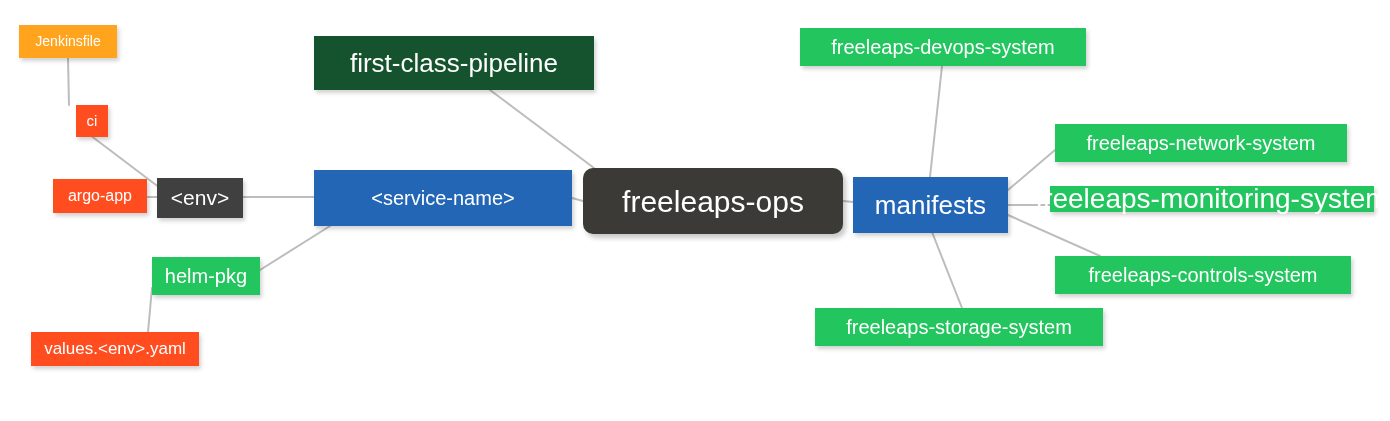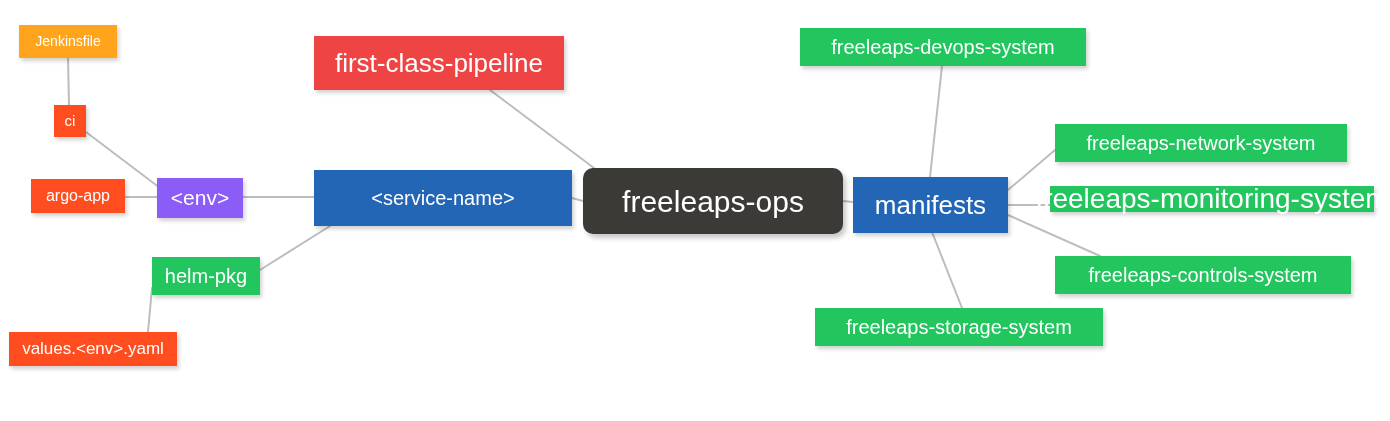--- a/index.html
+++ b/index.html
@@ -42,21 +42,21 @@
     user-select: none;
   }
   .node.root {
     border-radius: 2px;
     box-shadow: 3px 4px 5px rgba(0,0,0,0.22);
   }
   .lvl-root  { background: #3c3a36; }
   .lvl-blue  { background: #2266b5; }
   .lvl-green { background: #22c55e; }
   .lvl-orange{ background: #ffa41c; }
-  .lvl-red   { background: #ff4d1f; }
+  .lvl-red   { background: #ff4d1f; margin-left: 22px; }
 </style>
 </head>
 <body>
 
 <div id="canvas">
   <svg id="edges" xmlns="http://www.w3.org/2000/svg" viewBox="0 0 1390 421">
       <line x1="583" y1="201" x2="572" y2="198" stroke="#bdbdbd" stroke-width="2" stroke-linecap="round"></line>
       <line x1="843" y1="201" x2="853" y2="202" stroke="#bdbdbd" stroke-width="2" stroke-linecap="round"></line>
       <line x1="594" y1="168" x2="490" y2="90" stroke="#bdbdbd" stroke-width="2" stroke-linecap="round"></line>
       <line x1="314" y1="197" x2="243" y2="197" stroke="#bdbdbd" stroke-width="2" stroke-linecap="round"></line>
@@ -74,24 +74,24 @@
   <div id="node-layer">
       <div class="node root lvl-root" style="left: 583px; top: 168px; width: 260px; height: 66px; font-size: 30px; background: rgb(60, 58, 54); border-radius: 10px;">
         <span>freeleaps-ops</span>
       </div>
       <div class="node lvl-blue" style="left: 314px; top: 170px; width: 258px; height: 56px; font-size: 20px; background: rgb(34, 102, 181);">
         <span>&lt;service-name&gt;</span>
       </div>
       <div class="node lvl-blue" style="left: 853px; top: 177px; width: 155px; height: 56px; font-size: 26px; background: rgb(34, 102, 181);">
         <span>manifests</span>
       </div>
-      <div class="node lvl-blue" style="left: 314px; top: 36px; width: 250px; height: 54px; font-size: 26px; background: #ef4444;">
+      <div class="node lvl-blue" style="left: 314px; top: 36px; width: 280px; height: 54px; font-size: 26px; background: #14532d;">
         <span>first-class-pipeline</span>
       </div>
-      <div class="node lvl-green" style="left: 157px; top: 178px; width: 86px; height: 40px; font-size: 21px; background: #8b5cf6;">
+      <div class="node lvl-green" style="left: 157px; top: 178px; width: 86px; height: 40px; font-size: 21px; background: #404040;">
         <span>&lt;env&gt;</span>
       </div>
       <div class="node lvl-red" style="left: 54px; top: 105px; width: 32px; height: 32px; font-size: 15px; background: rgb(255, 77, 31);">
         <span>ci</span>
       </div>
       <div class="node lvl-orange" style="left: 19px; top: 25px; width: 98px; height: 33px; font-size: 14px; background: rgb(255, 164, 28);">
         <span>Jenkinsfile</span>
       </div>
       <div class="node lvl-red" style="left: 31px; top: 179px; width: 94px; height: 34px; font-size: 16px; background: rgb(255, 77, 31);">
         <span>argo-app</span>

